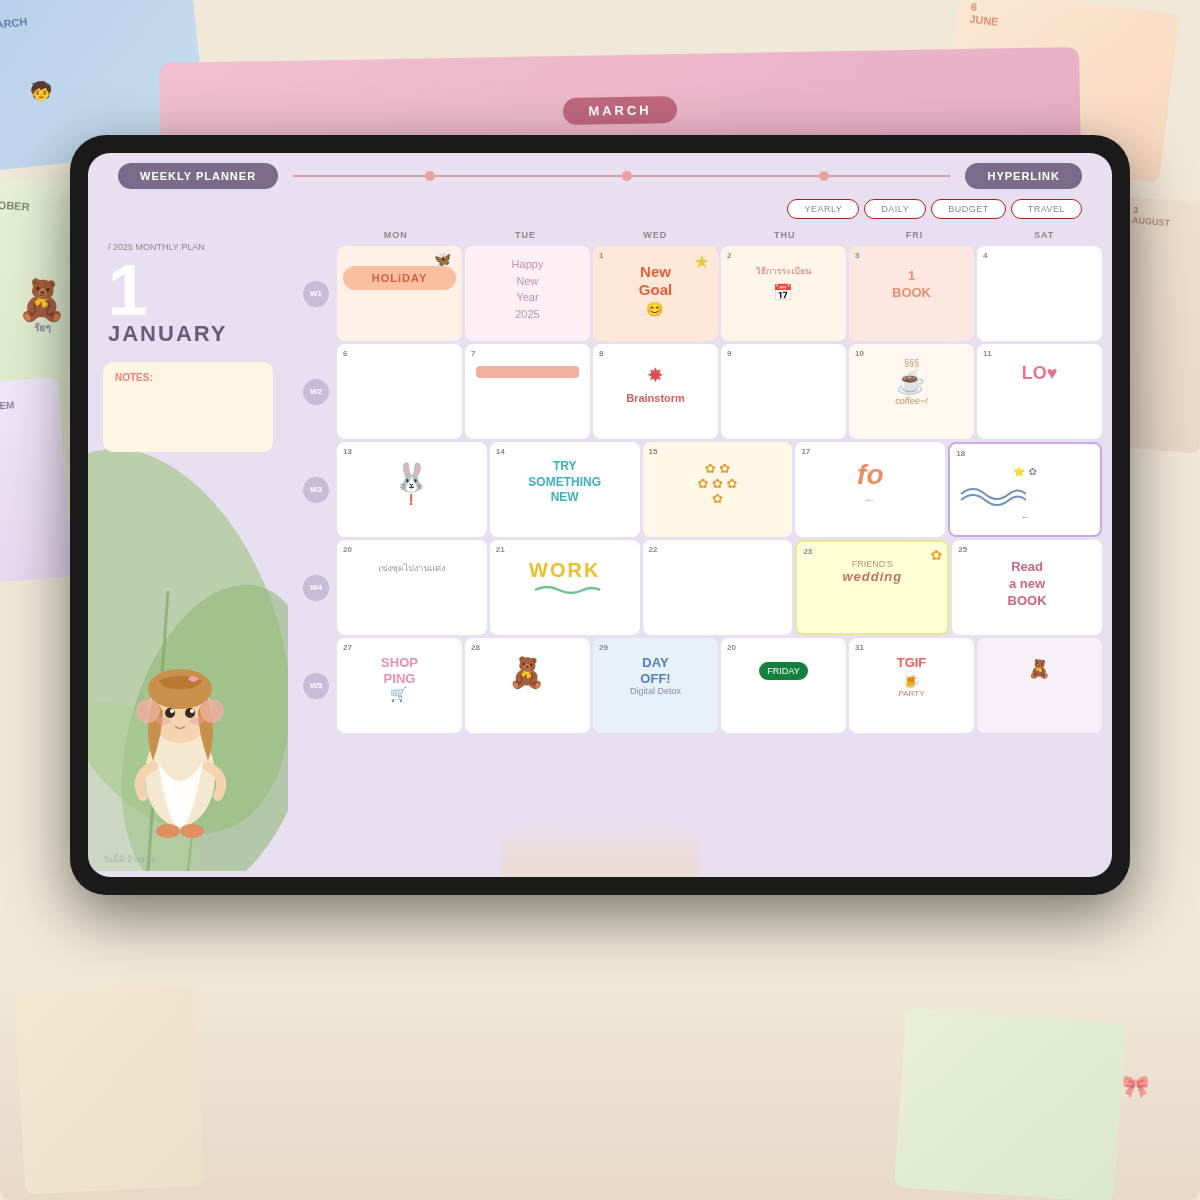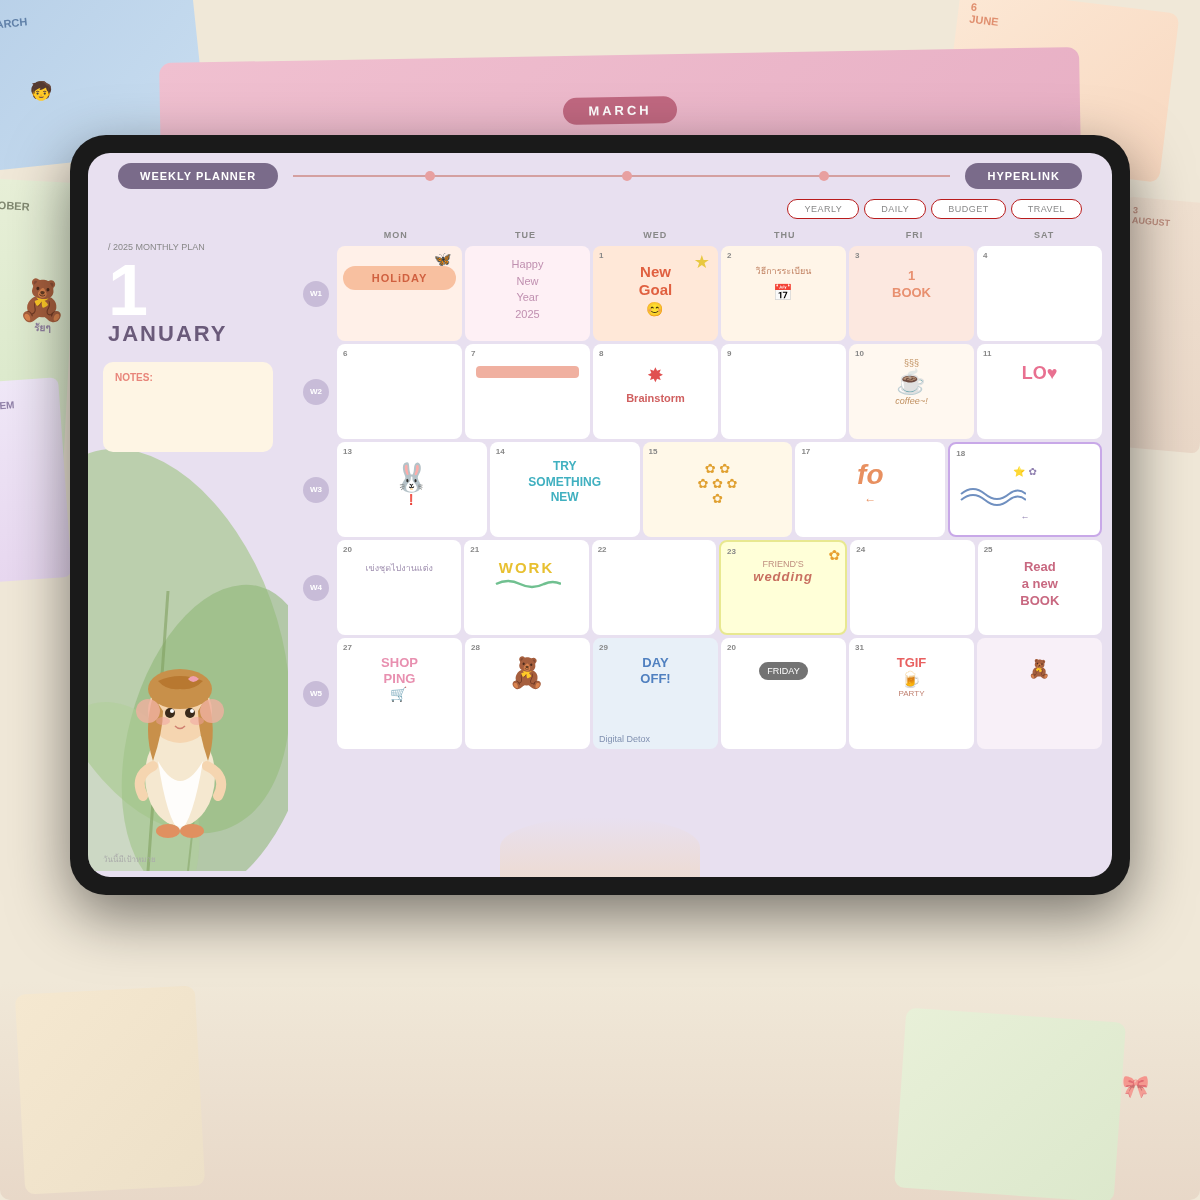--- a/index.html
+++ b/index.html
@@ -527,42 +527,39 @@
             <div class="week-badge">W4</div>
           </div>
 
           <div class="day-cell">
             <div style="font-size:8px;color:#888;font-weight:600;">20</div>
             <div style="font-size:9px;color:#a090b0;text-align:center;margin-top:8px;line-height:1.4;">เข่งชุดไปงานแต่ง</div>
           </div>
 
           <div class="day-cell">
             <div style="font-size:8px;color:#888;font-weight:600;">21</div>
-            <div style="font-size:15px;font-weight:900;color:#e8c030;text-align:center;margin-top:5px;letter-spacing:2px;">WORK</div>
+            <div style="font-size:20px;font-weight:900;color:#e8c030;text-align:center;margin-top:5px;letter-spacing:2px;">WORK</div>
 
             <svg width="70" height="15" viewBox="0 0 70 15" style="display:block;margin:0 auto;">
               <path d="M5 8 Q17 2 29 8 Q41 14 53 8 Q62 4 70 8" stroke="#70c090" stroke-width="2.5" fill="none"></path>
             </svg>
           </div>
 
           <div class="day-cell">
             <div style="font-size:8px;color:#888;font-weight:600;">22</div>
           </div>
 
           <div class="day-cell cell-wedding">
             <div style="font-size:8px;color:#888;font-weight:600;">23</div>
             <div style="font-size:9px;color:#c09080;text-align:center;margin-top:3px;">FRIEND'S</div>
             <div style="font-size:13px;font-weight:900;color:#c87060;text-align:center;letter-spacing:1px;font-style:italic;">wedding</div>
 
             <div style="position:absolute;top:5px;right:5px;font-size:14px;color:#e8a030;">✿</div>
           </div>
 
-          <div class="day-cell">
-            <div style="font-size:8px;color:#888;font-weight:600;">24</div>
-          </div>
 
           <div class="day-cell">
             <div style="font-size:8px;color:#888;font-weight:600;">25</div>
             <div style="font-size:13px;font-weight:900;color:#c86880;text-align:center;line-height:1.3;margin-top:5px;">Read<br>a new<br>BOOK</div>
           </div>
         </div>
 
         <div class="week-row">
           <div class="week-label">
             <div class="week-badge">W5</div>
@@ -575,27 +572,27 @@
           </div>
 
           <div class="day-cell">
             <div style="font-size:8px;color:#888;font-weight:600;">28</div>
             <div style="text-align:center;font-size:30px;margin-top:3px;">🧸</div>
           </div>
 
           <div class="day-cell" style="background:#e8f0f8;">
             <div style="font-size:8px;color:#888;font-weight:600;">29</div>
             <div style="font-size:13px;font-weight:900;color:#5080c0;text-align:center;line-height:1.2;margin-top:3px;">DAY<br>OFF!</div>
-            <div style="font-size:9px;color:#8090b0;margin-top:48px;">Digital Detox</div>
+            <div style="font-size:9px;color:#8090b0;text-align:center;">Digital Detox</div>
           </div>
 
           <div class="day-cell">
             <div style="font-size:8px;color:#888;font-weight:600;">20</div>
 
-            <div style="background:#737373;border-radius:15px;padding:4px 8px;font-size:9px;color:white;text-align:center;margin-top:10px;width:fit-content;margin-left:auto;margin-right:auto;">FRIDAY</div>
+            <div style="background:#15803d;border-radius:15px;padding:4px 8px;font-size:9px;color:white;text-align:center;margin-top:10px;width:fit-content;margin-left:auto;margin-right:auto;">FRIDAY</div>
           </div>
 
           <div class="day-cell">
             <div style="font-size:8px;color:#888;font-weight:600;">31</div>
             <div style="font-size:13px;font-weight:900;color:#e86060;text-align:center;margin-top:3px;">TGIF</div>
             <div style="text-align:center;font-size:16px;">🍺</div>
             <div style="text-align:center;font-size:8px;color:#c08070;">PARTY</div>
           </div>
 
           <div class="day-cell" style="background:#f8f0f8;">

